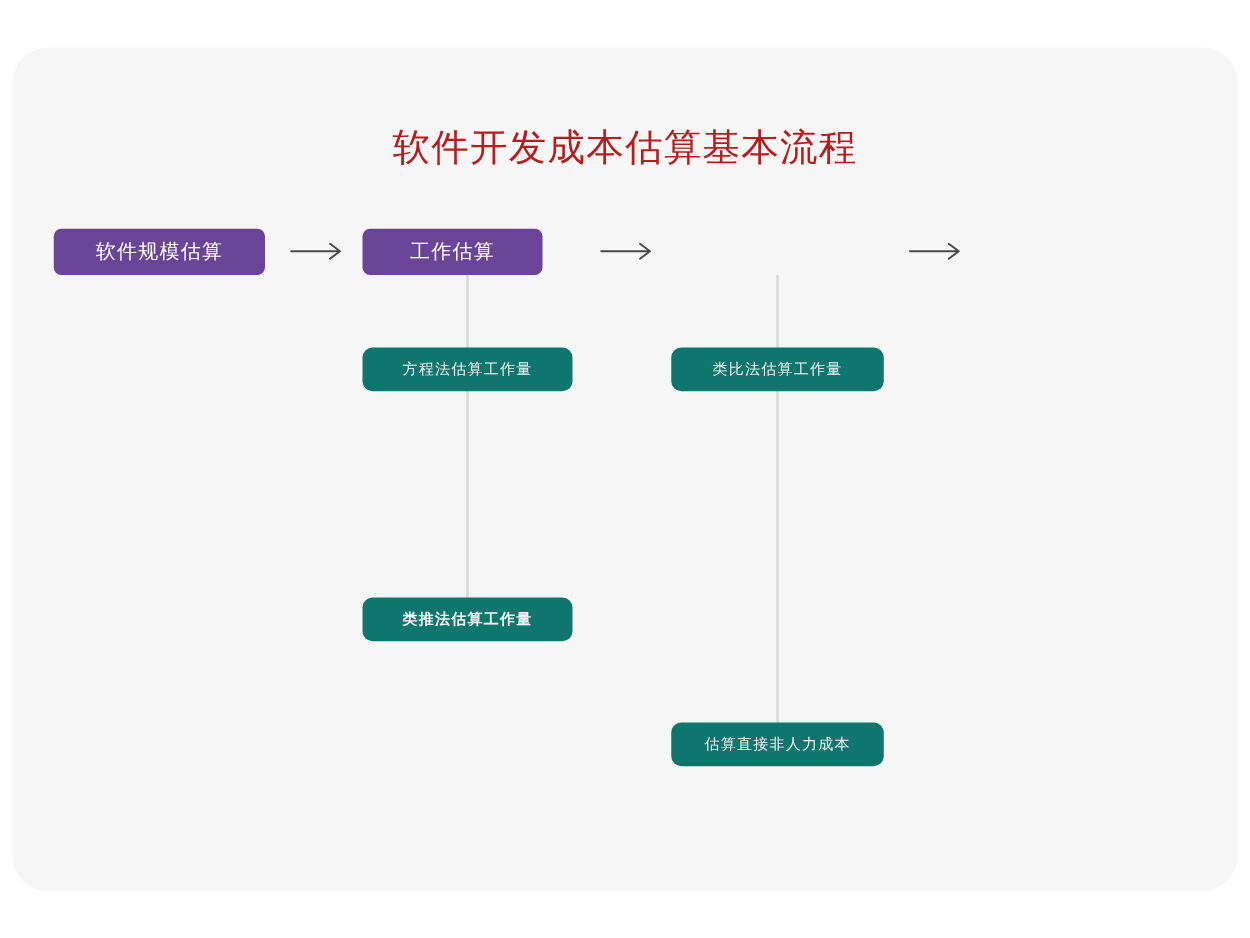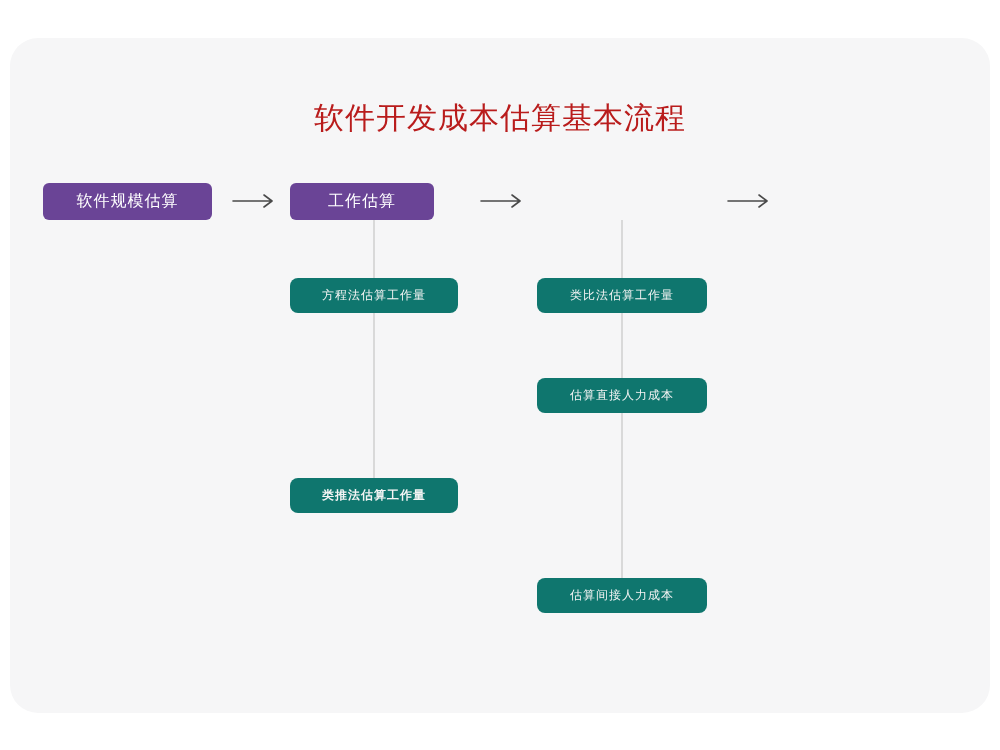--- a/index.html
+++ b/index.html
@@ -119,17 +119,16 @@
     <span class="arrow a3">
       <svg width="44" height="16" viewBox="0 0 44 16">
           <path d="M2 8 H40 M33 2 L41 8 L33 14" stroke="#4a4a4a" stroke-width="1.6" fill="none" stroke-linecap="round" stroke-linejoin="round"></path>
         </svg>
     </span>
 
     <div class="sub colL r1">方程法估算工作量</div>
     <div class="sub colL r3">类推法估算工作量</div>
 
     <div class="sub colR r1">类比法估算工作量</div>
-    <div class="sub colR r2">估算直接人力成本</div>
-    <div class="sub colR r4">估算间接人力成本</div>
+    <div class="sub colR r4">估算直接非人力成本</div>
 
   </div>
 </div>
 
 </body></html>

